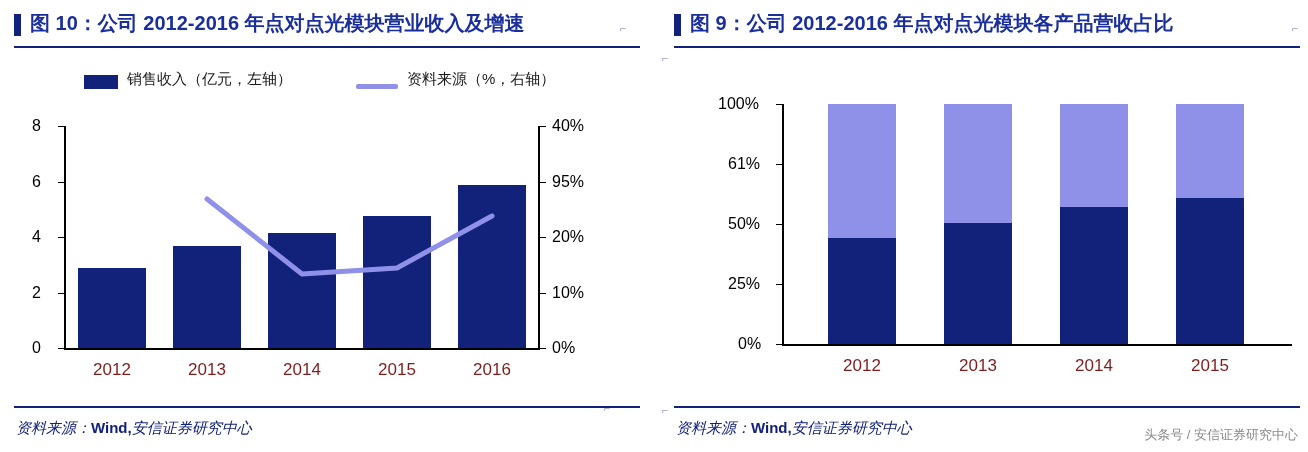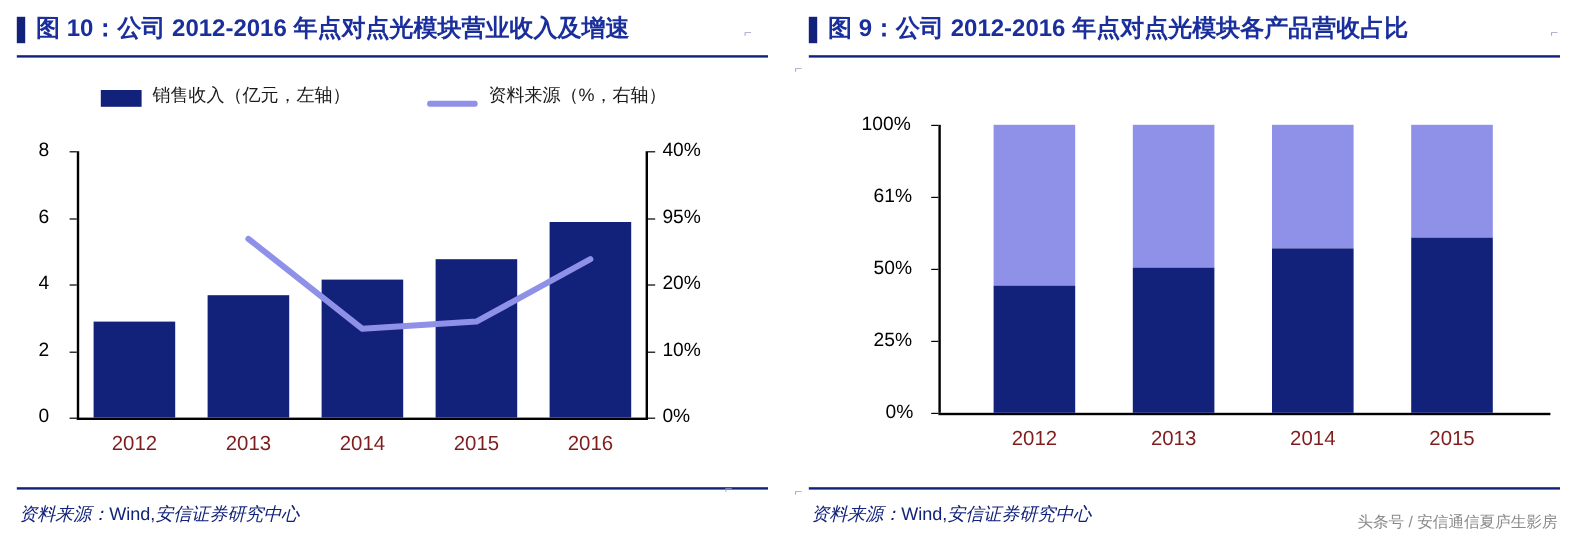--- a/index.html
+++ b/index.html
@@ -22,21 +22,21 @@
     position:absolute;left:16px;top:0;
     font-size:20px;font-weight:bold;color:#1a2f9c;
     letter-spacing:0px;white-space:nowrap;
   }
   .hr-top{position:absolute;left:14px;right:8px;top:46px;height:2px;background:#12227a;}
   .hr-bot{position:absolute;left:14px;right:8px;bottom:44px;height:2px;background:#12227a;}
   .source{
     position:absolute;left:16px;bottom:14px;
     font-size:15px;color:#12227a;font-style:italic;white-space:nowrap;
   }
-  .source b{font-style:normal;font-weight:normal;}
+  .source b{font-style:normal;font-weight:bold;}
 
   
   .legend{position:absolute;display:flex;align-items:center;}
   .legend .item{display:flex;align-items:flex-end;margin-right:36px;padding-left:28px;}
   .legend .swatch{width:34px;height:14px;margin-right:9px;}
   .legend .line-sw{width:42px;height:5px;margin-right:9px;background:#8f90e8;border-radius:2px;}
   .legend .lbl{font-size:15px;color:#1a1a1a;white-space:nowrap;}
 
   
   .plot{position:absolute;}
@@ -179,14 +179,14 @@
       <div class="xlabel" style="left:262px;top:356px;width:80px;">2013</div>
       <div class="xlabel" style="left:378px;top:356px;width:80px;">2014</div>
       <div class="xlabel" style="left:494px;top:356px;width:80px;">2015</div>
     </div>
 
     <div class="mark-s" style="left:2px;top:52px;">⌐</div>
     <div class="mark-s" style="left:2px;top:404px;">⌐</div>
     <div class="mark-s" style="left:632px;top:22px;">⌐</div>
   </div>
 
-  <div class="watermark">头条号 / 安信通信夏庐生影房</div>
+  <div class="watermark">头条号 / 安信证券研究中心</div>
 </div>
 
 </body></html>

